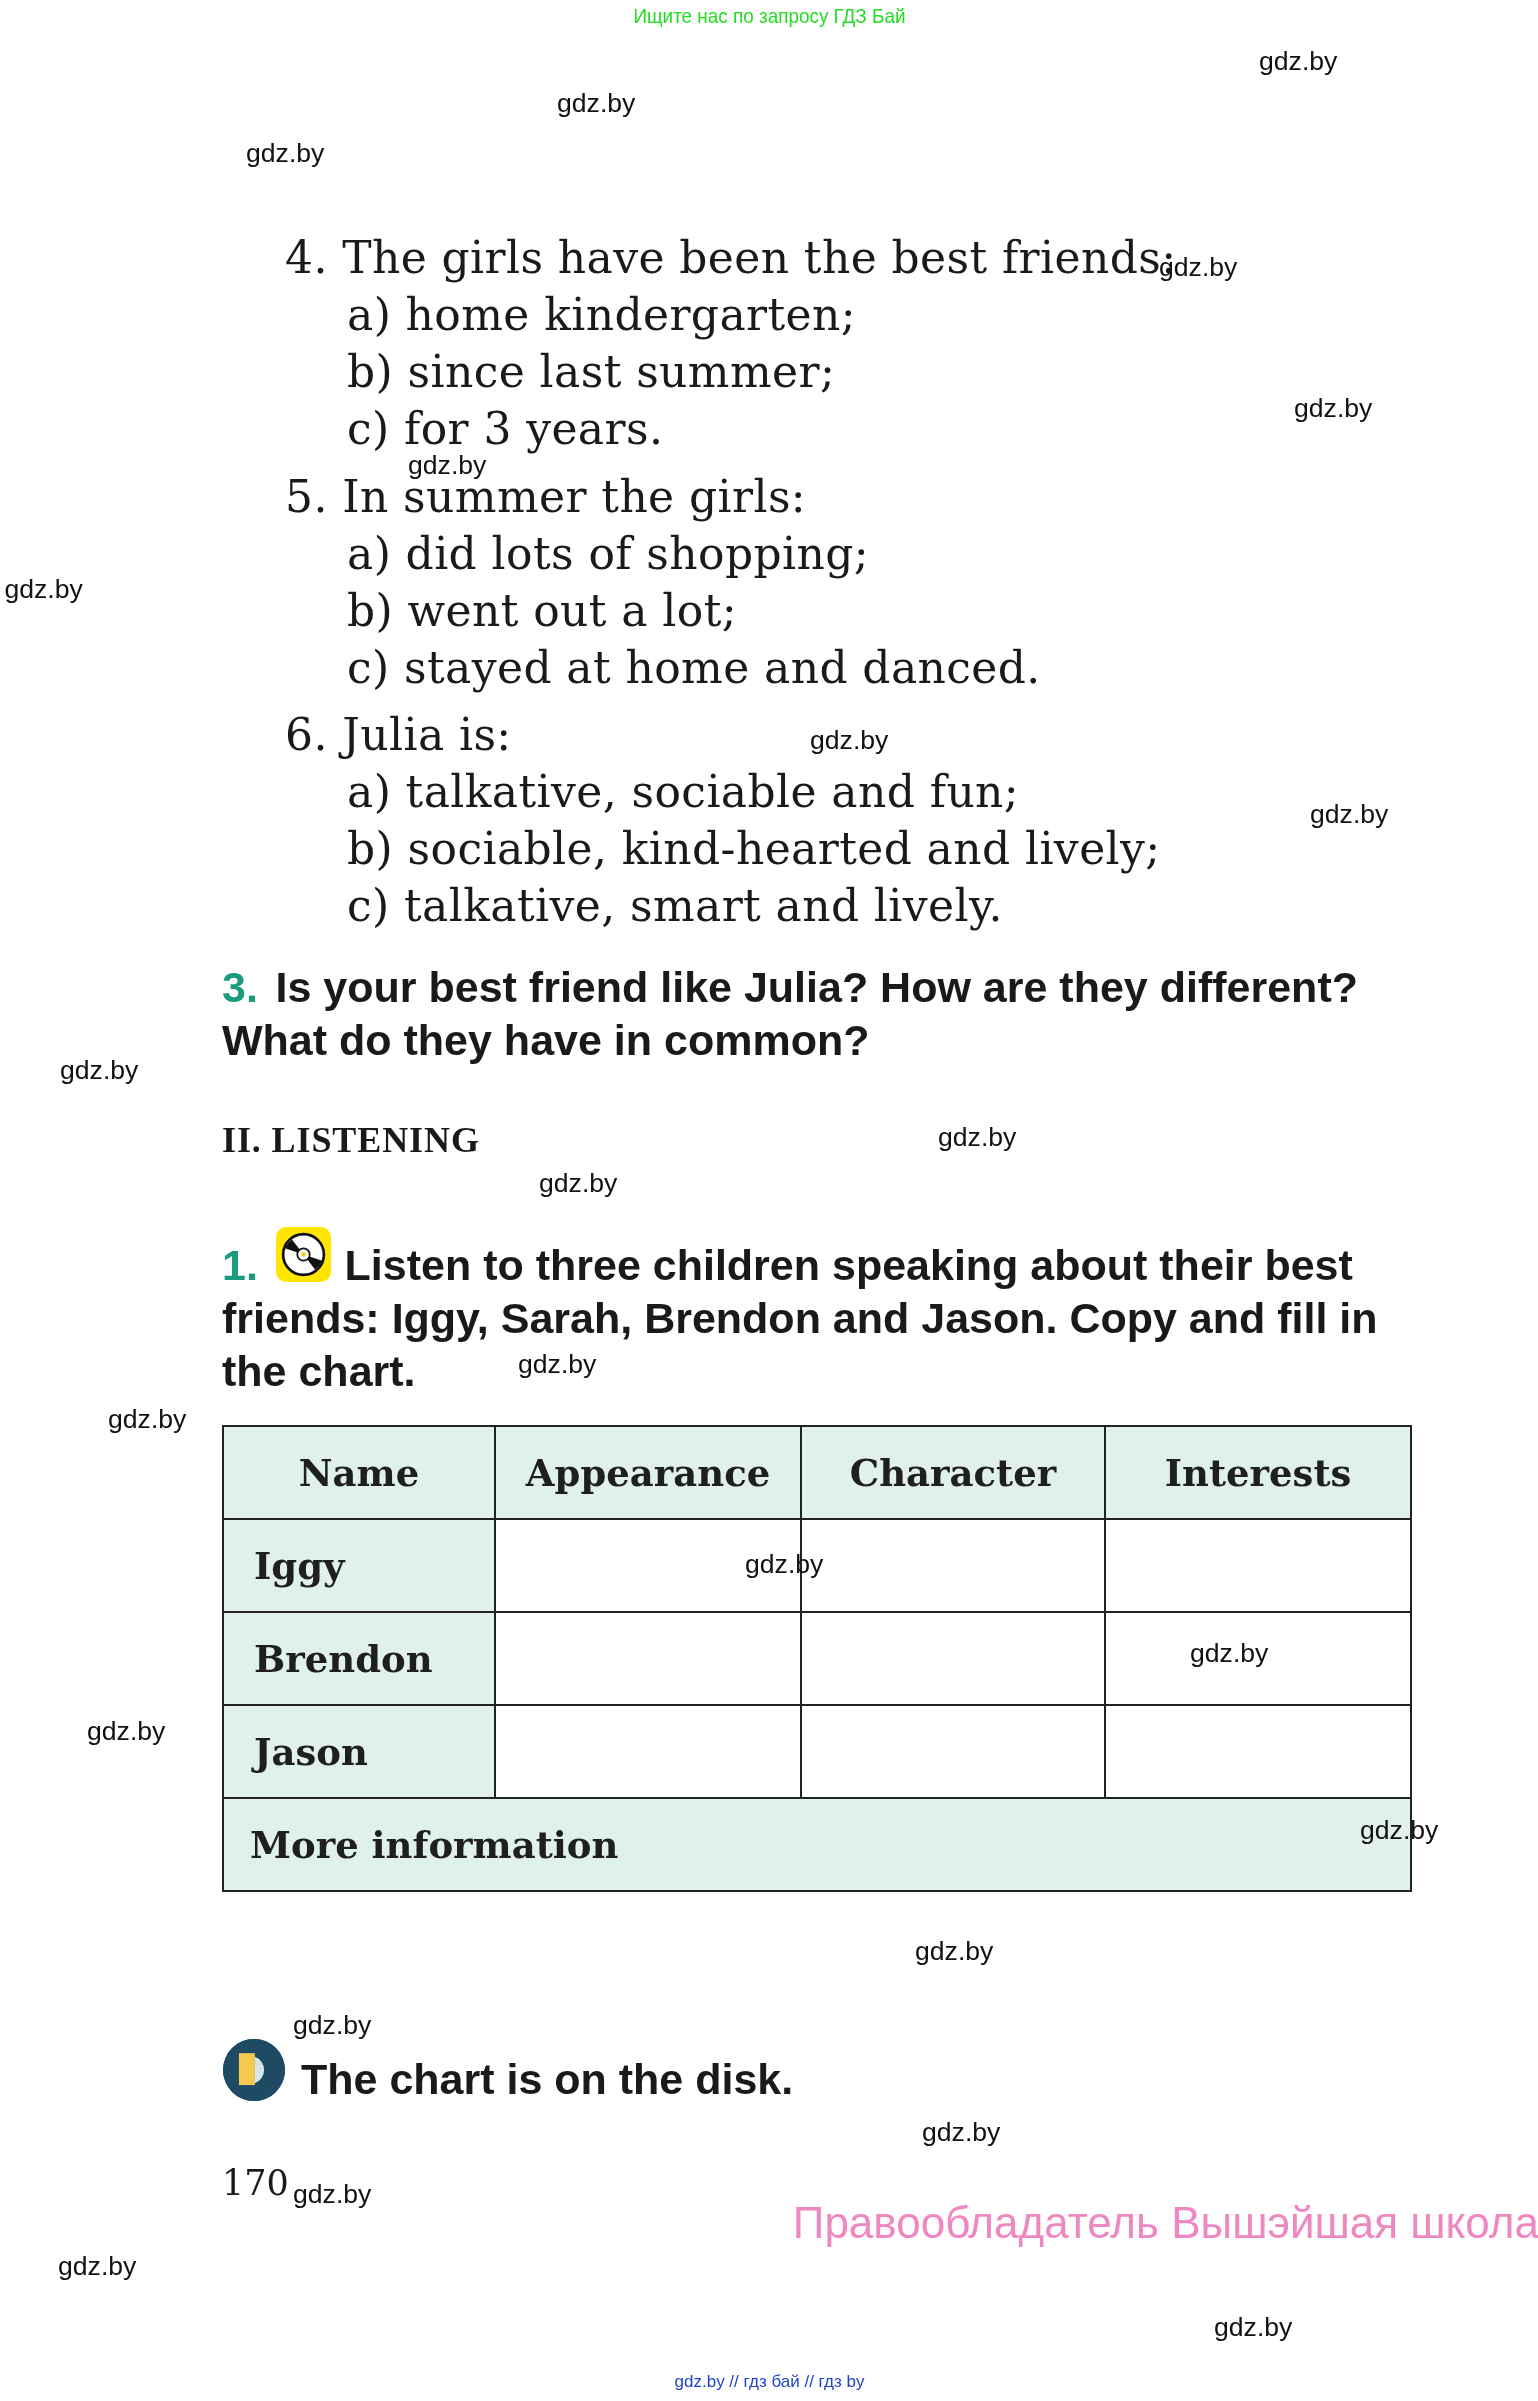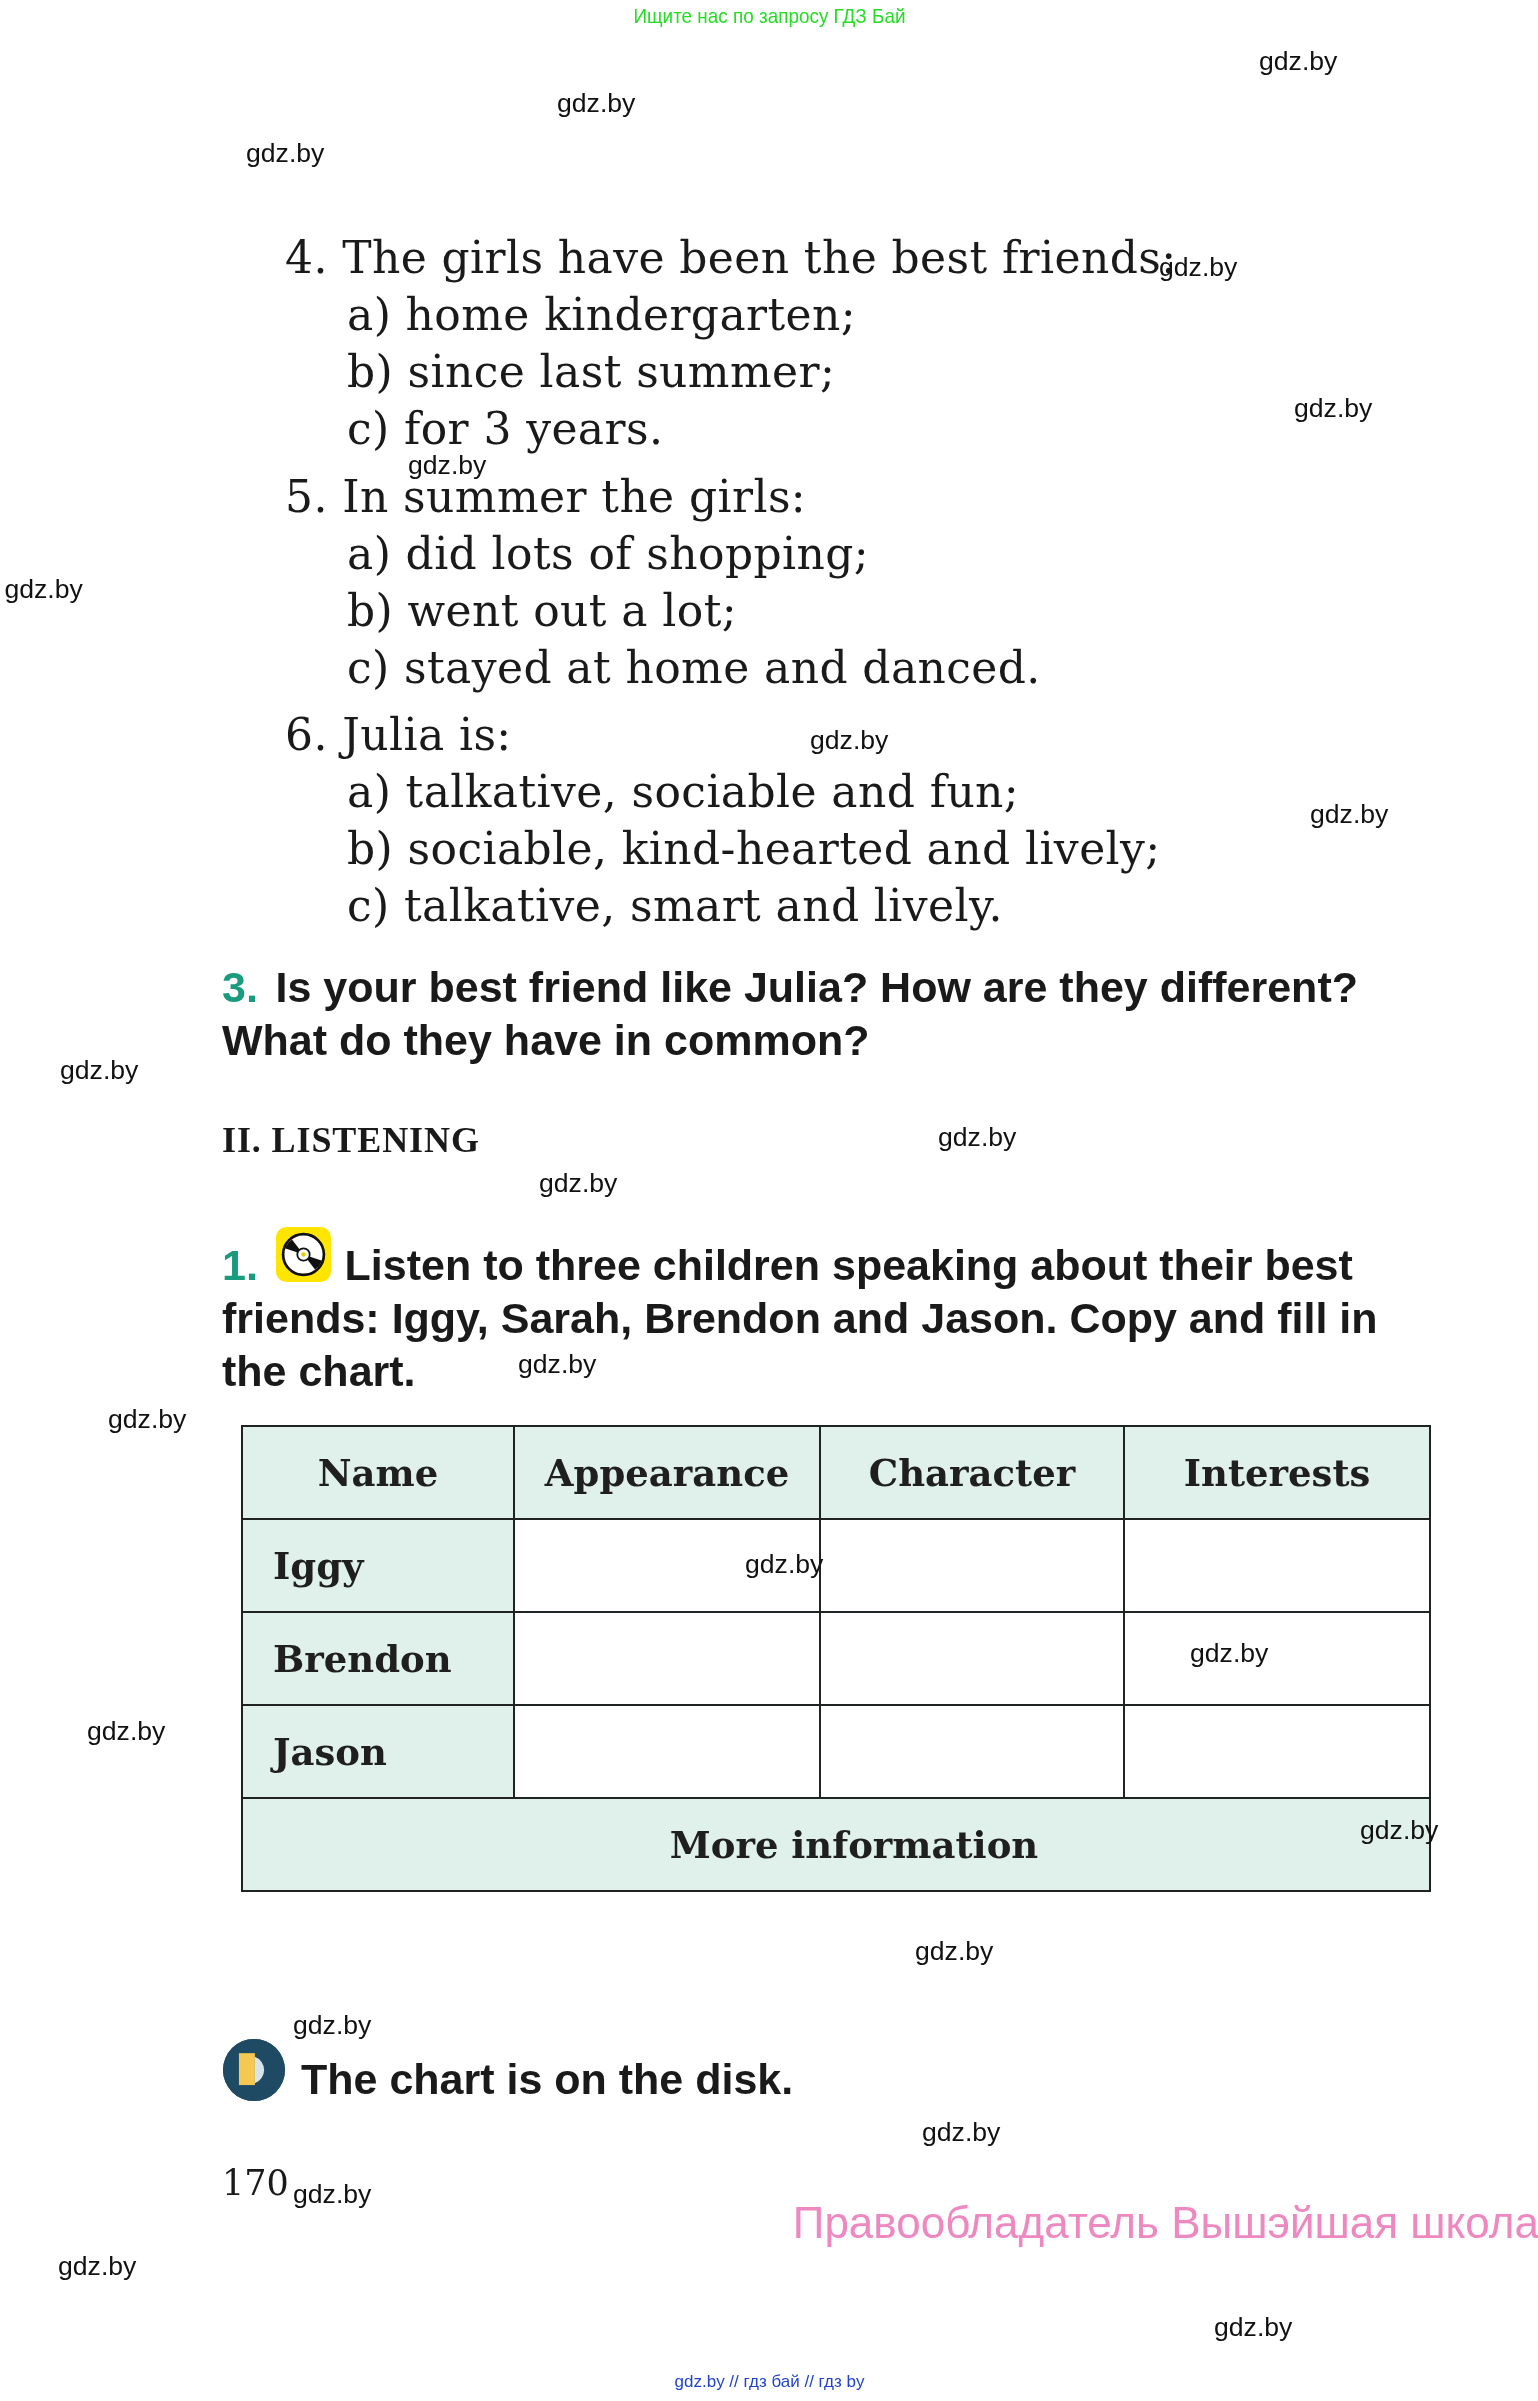--- a/index.html
+++ b/index.html
@@ -35,29 +35,29 @@
     font-family: Liberation Serif, serif; font-weight: bold; font-size: 36px;
     letter-spacing: 0.9px; color: #1a1a1a;
   }
   .cd-icon {
     display: inline-block; width: 55px; height: 55px; background: #ffe500;
     border-radius: 10.6px; vertical-align: -1.8px; margin-right: 14px; position: relative;
   }
   table.chart {
     position: absolute; left: 222px; top: 1425px; width: 1188px;
     border-collapse: collapse; table-layout: fixed;
-    font-family: "DejaVu Serif", serif; font-weight: bold; font-size: 37px; color: #1f1f1f; margin-left: 19px;
+    font-family: "DejaVu Serif", serif; font-weight: bold; font-size: 37px; color: #1f1f1f;
   }
   table.chart td, table.chart th {
     border: 2.7px solid #1f2420; height: 91px; padding: 0;
   }
   table.chart th { background: #e0f1ec; font-weight: bold; text-align: center; }
   table.chart td.name { background: #e0f1ec; text-align: left; padding-left: 30px; }
   table.chart td.blank { background: #ffffff; }
-  table.chart td.more { background: #e0f1ec; text-align: center; padding-left: 36px; }
+  table.chart td.more { background: #e0f1ec; text-align: left; padding-left: 26px; }
   .disk-line {
     position: absolute; left: 223px; top: 2039px;
     font-family: "Liberation Sans", sans-serif; font-weight: bold; font-size: 43px; color: #1a1a1a;
   }
   .disk-icon {
     display: inline-block; width: 62px; height: 62px; border-radius: 50%;
     background: #1e4a63; position: relative; vertical-align: -7px; margin-right: 16px;
   }
   .page-num {
     position: absolute; left: 222px; top: 2163px; font-family: "DejaVu Serif", serif;

